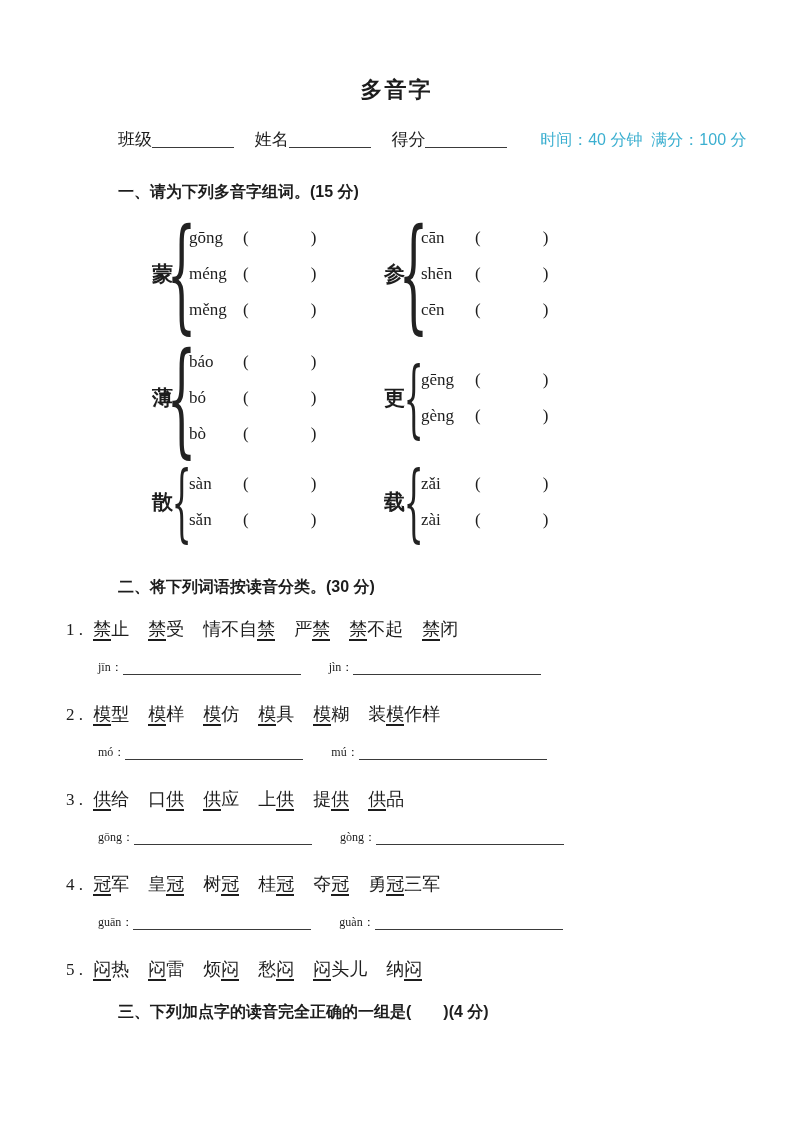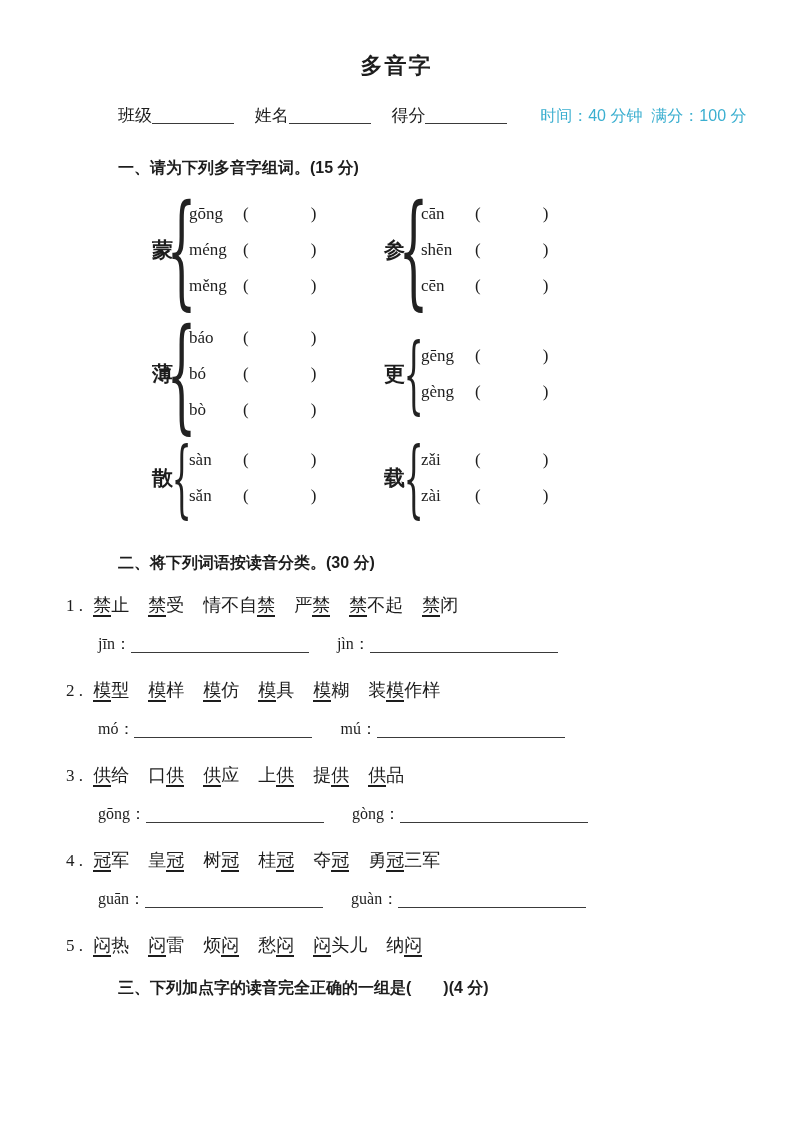--- a/index.html
+++ b/index.html
@@ -1,21 +1,21 @@
 <!DOCTYPE html>
 <html><head>
 <meta charset="utf-8">
 <style>
   html,body{margin:0;padding:0;background:#fff;}
   .page{
     position:relative;
     width:793px;height:1122px;
     background:#ffffff;
     box-sizing:border-box;
-    padding-top:52px;
+    padding-top:76px;
     color:#1d1d1d;
     font-family:"Liberation Sans",sans-serif;
     overflow:hidden;
   }
   .title{
     text-align:center;
     font-size:22px;
     font-weight:bold;
     letter-spacing:2px;
     line-height:28px;
@@ -93,21 +93,21 @@
   }
   .word{margin-right:19px;}
   .mark{
     border-bottom:2px solid #1d1d1d;
     padding-bottom:0px;
   }
   .answers{
     margin:14px 0 0 32px;
     height:26px;
     font-family:"Liberation Serif",serif;
-    font-size:16px;
+    font-size:12px;
     white-space:nowrap;
   }
   .ans{margin-right:28px;}
   .ablank{
     display:inline-block;
     width:178px;height:16px;
     border-bottom:1px solid #3a3a3a;
     vertical-align:-4px;
   }
   .ans:nth-child(2) .ablank{width:188px;}

